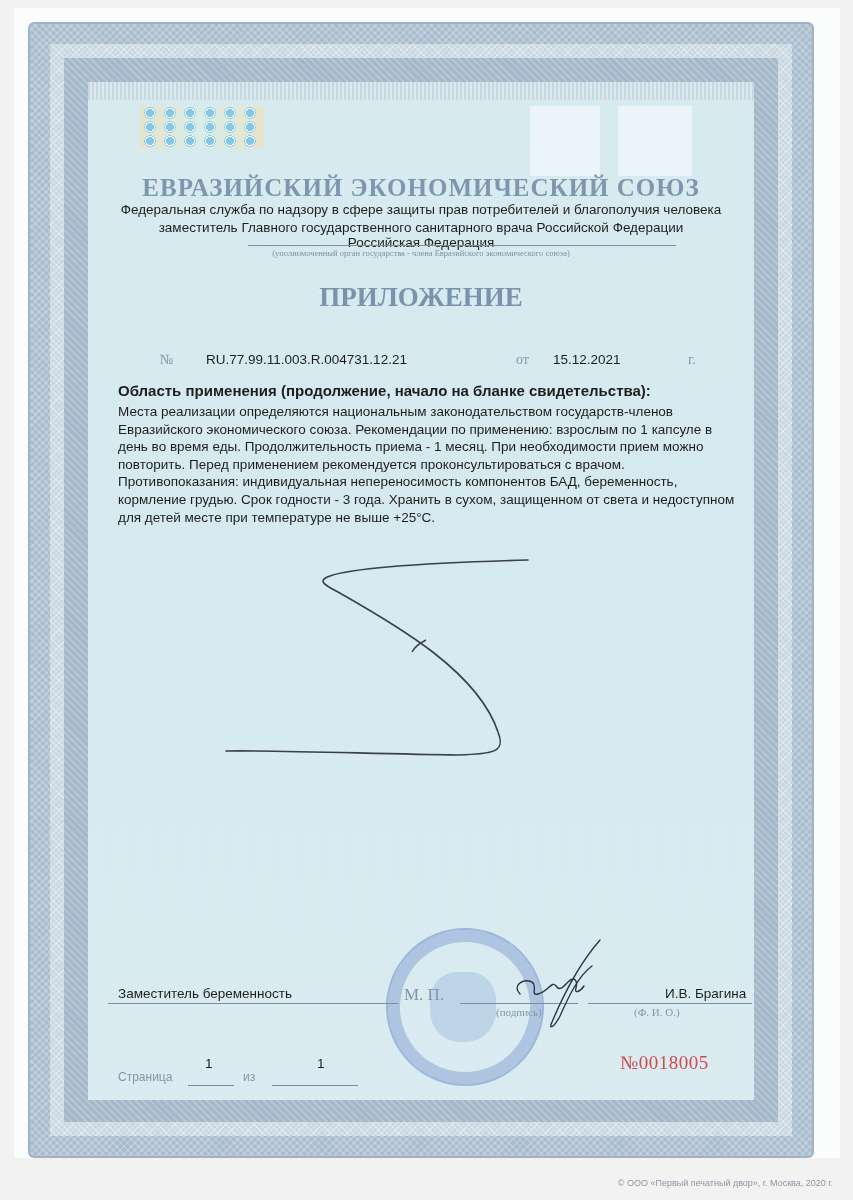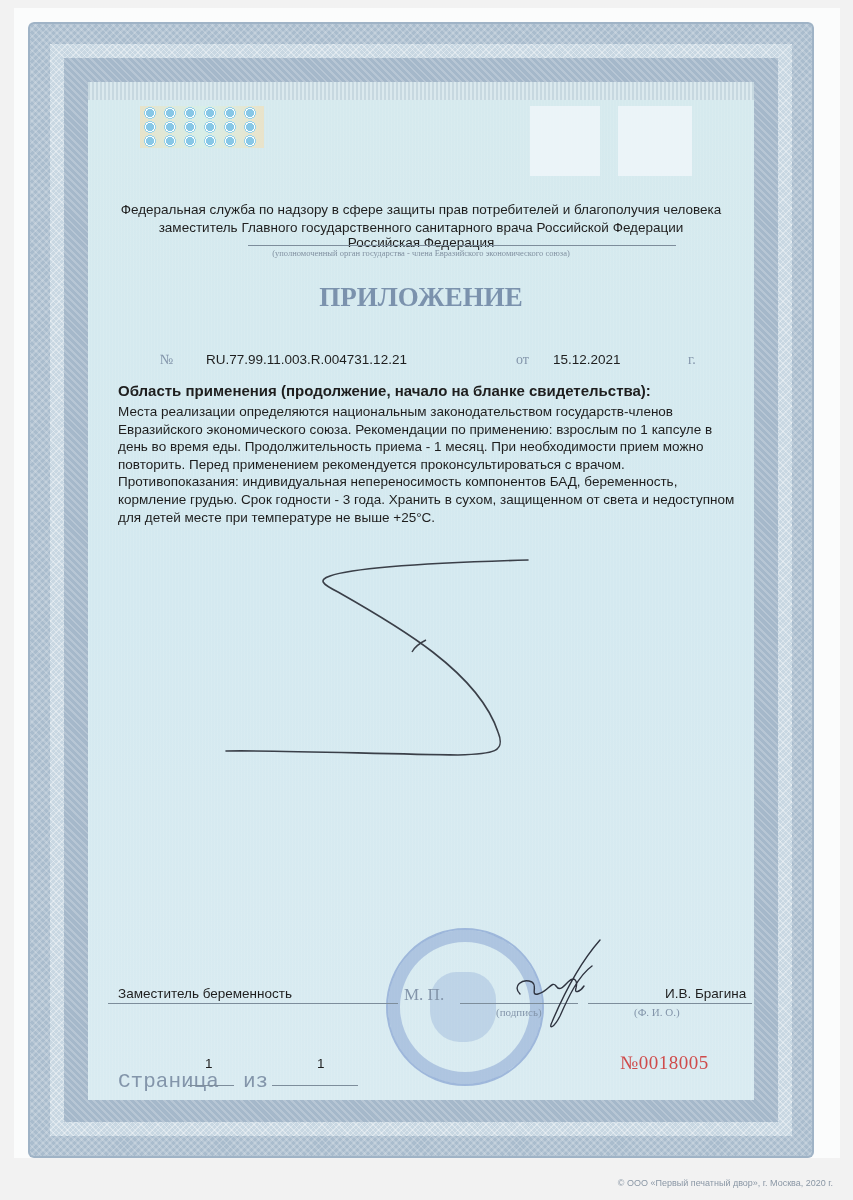--- a/index.html
+++ b/index.html
@@ -92,21 +92,21 @@
     .signature-svg { position: absolute; left: 130px; top: 470px; }
     .footer-lbl { position: absolute; font-size: 13.5px; color: #1e1e1e; }
     .rule { position: absolute; height: 1px; background: #7d8d9b; }
     .small-serif { position: absolute; font-family: "Liberation Serif", serif; font-size: 11px; color: #8395aa; }
     .pos-caption {
       position: absolute; left: 30px; top: 927px; width: 275px;
       font-family: "Liberation Serif", serif; font-size: 13px; line-height: 16px; color: #8a9bb0;
       text-align: justify;
     }
     .page-lbl {
-      position: absolute; font-family: Liberation Mono, monospace; font-size: 21px; color: #8395aa;
+      position: absolute; font-family: Liberation Sans, sans-serif; font-size: 12px; color: #8395aa;
     }
     .serial {
       position: absolute; left: 532px; top: 970px;
       font-family: "Liberation Serif", serif; font-size: 19px; color: #cf4b4b; letter-spacing: 0.5px;
     }
     .stamp {
       position: absolute; left: 298px; top: 846px; width: 154px; height: 154px;
       border-radius: 50%; border: 2px solid rgba(110,140,200,0.55);
       box-shadow: inset 0 0 0 10px rgba(0,0,0,0), inset 0 0 0 12px rgba(110,140,200,0.4);
     }
@@ -126,20 +126,21 @@
 <div class="frame-outer"></div>
 <div class="frame-band"></div>
 <div class="frame-inner"></div>
 
 <div class="field">
   <div class="top-strip"></div>
   <div class="hologram"></div>
   <div class="watermark-box" style="left:442px; top:24px;"></div>
   <div class="watermark-box" style="left:530px; top:24px; width:74px;"></div>
 
+  <div class="title-main">ЕВРАЗИЙСКИЙ ЭКОНОМИЧЕСКИЙ СОЮЗ</div>
 
   <div class="org-line" style="top:120px;">Федеральная служба по надзору в сфере защиты прав потребителей и благополучия человека</div>
   <div class="org-line" style="top:138px;">заместитель Главного государственного санитарного врача Российской Федерации</div>
   <div class="org-line" style="top:153px;">Российская Федерация</div>
   <div class="org-rule"></div>
   <div class="org-caption">(уполномоченный орган государства - члена Евразийского экономического союза)</div>
 
   <div class="appendix-title">ПРИЛОЖЕНИЕ</div>
 
   <div class="serif-lbl" style="left:72px; top:270px;">№</div>

